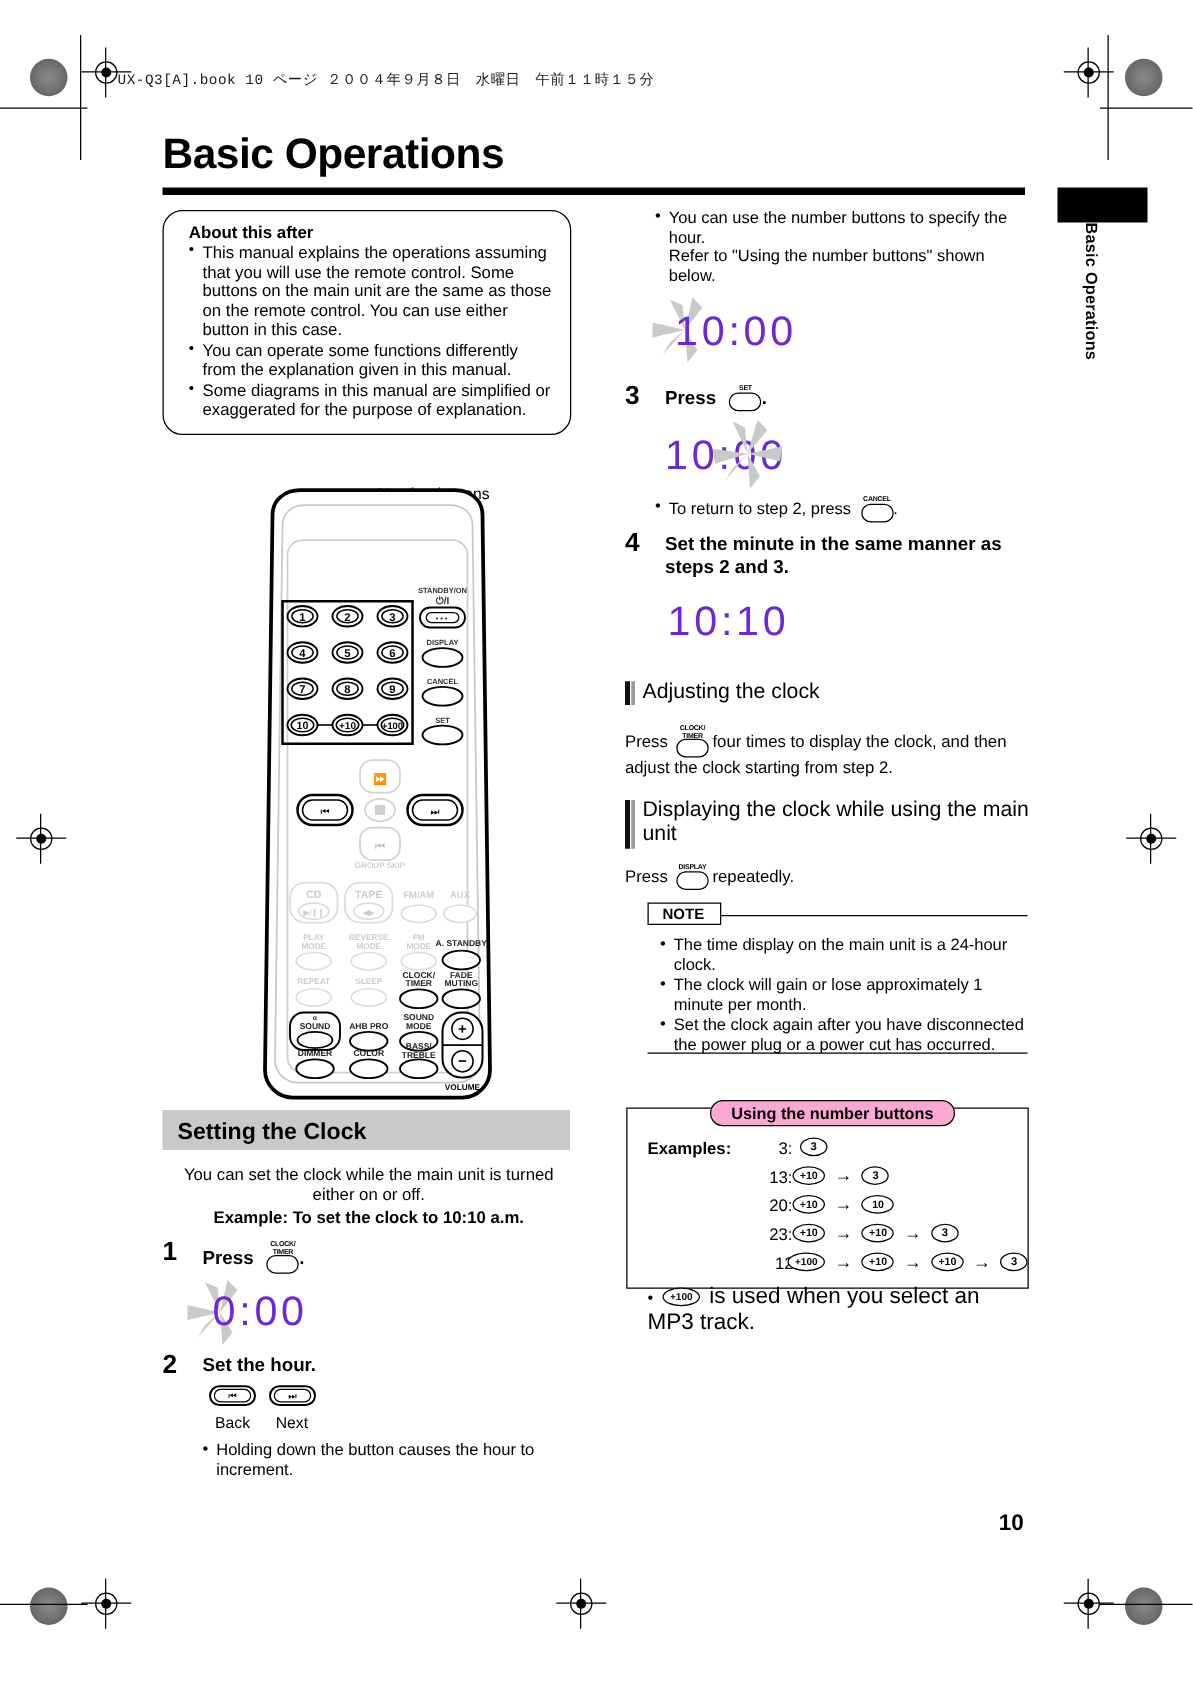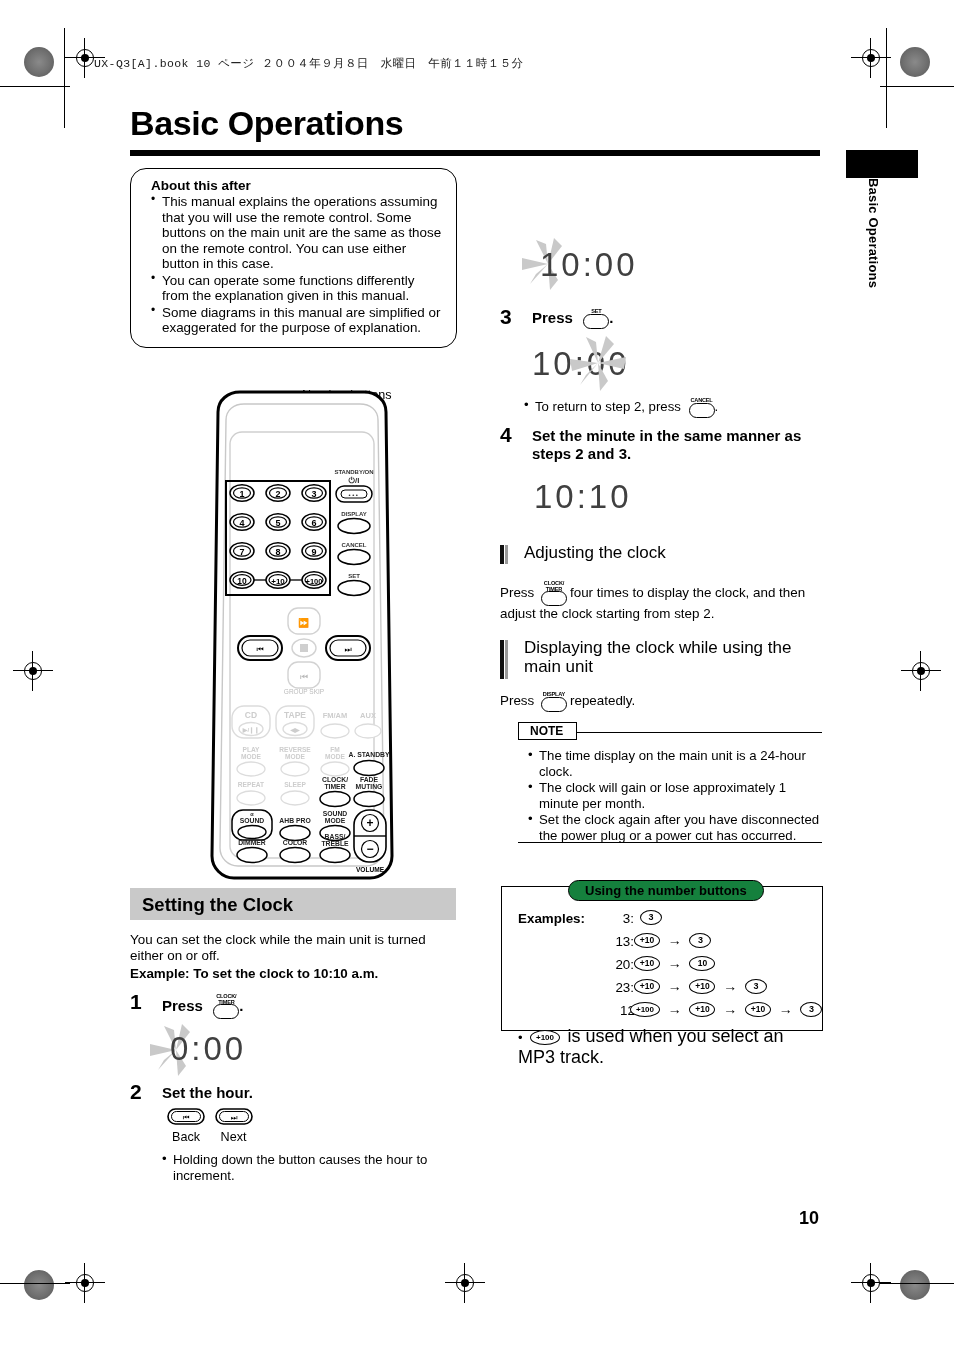--- a/index.html
+++ b/index.html
@@ -49,43 +49,43 @@
   .sechdr span{position:absolute;left:12px;top:6px;font-size:18.5px;font-weight:bold;}
 
   .body-t{font-size:13.4px;line-height:1.18;}
   .bold-t{font-size:13.4px;font-weight:bold;}
 
   .step{position:relative;padding-left:32px;}
   .stepno{position:absolute;left:0;top:-4px;font-size:21px;font-weight:bold;}
   .steptxt{font-size:15px;font-weight:bold;line-height:1.16;}
 
   
-  .lcd{font-family:"Liberation Sans",sans-serif;font-size:33px;letter-spacing:3px;color:#404040;position:relative;display:inline-block;}
+  .lcd{font-family:"Liberation Sans",sans-serif;font-size:33px;letter-spacing:3px;color:#6d28d9;position:relative;display:inline-block;}
   .lcdwrap{position:relative;display:inline-block;}
   .burst{position:absolute;width:64px;height:64px;pointer-events:none;}
 
   
   .kbtn{display:inline-block;vertical-align:middle;position:relative;}
   .ovalbtn{display:inline-block;width:26px;height:15px;border:1.4px solid #000;border-radius:9px;box-sizing:border-box;vertical-align:middle;}
   .caplbl{font-size:5.6px;font-weight:bold;text-align:center;line-height:1.02;letter-spacing:-.2px;}
 
-  .subhd{position:relative;padding-left:24px;font-size:17px;line-height:1.14;}
+  .subhd{position:relative;padding-left:14px;font-size:17px;line-height:1.14;}
   .subhd::before{content:"";position:absolute;left:0;top:2px;width:4px;height:100%;background:#111;}
   .subhd::after{content:"";position:absolute;left:4.5px;top:2px;width:3.5px;height:100%;background:#9a9a9a;}
 
   
   .notebox{position:absolute;left:518px;top:722px;width:304px;}
   .notetag{position:absolute;left:0;top:0;border:1.4px solid #000;box-sizing:border-box;padding:1px 13px 1px 11px;font-size:12px;font-weight:bold;background:#fff;z-index:2;}
   .noteline{position:absolute;left:0;top:10px;width:304px;height:1.4px;background:#000;}
   .notebody{position:absolute;left:10px;top:26px;width:292px;}
   .notefoot{position:absolute;left:0;top:120px;width:304px;height:1.4px;background:#000;}
 
   
   .numbtnbox{position:absolute;left:501px;top:886px;width:322px;height:145px;border:1.5px solid #000;box-sizing:border-box;}
-  .nbtag{position:absolute;left:568px;top:880px;background:#15803d;border:1.6px solid #000;border-radius:13px;padding:2px 16px;font-size:13px;font-weight:bold;z-index:3;}
+  .nbtag{position:absolute;left:568px;top:880px;background:#f9a8d4;border:1.6px solid #000;border-radius:13px;padding:2px 16px;font-size:13px;font-weight:bold;z-index:3;}
   .exlbl{position:absolute;left:518px;top:911px;font-size:13.4px;font-weight:bold;text-align:center;}
   .exrow{position:absolute;font-size:13.4px;}
   .exnum{position:absolute;text-align:right;width:40px;font-size:13.4px;}
   .rbtn{display:inline-block;border:1.3px solid #000;border-radius:50%/50%;box-sizing:border-box;text-align:center;
         font-weight:bold;vertical-align:middle;background:#fff;}
   .rbtn.d1{width:22px;height:15px;line-height:13px;font-size:9px;}
   .rbtn.d2{width:26px;height:15px;line-height:13px;font-size:8.5px;}
   .rbtn.d3{width:30px;height:15px;line-height:13px;font-size:8px;}
   .arrow{display:inline-block;font-size:14px;padding:0 4px;vertical-align:middle;}
 
@@ -382,21 +382,21 @@
         <text x="174" y="486" font-size="6.6" font-weight="bold">VOLUME</text>
       </g>
     </svg>
   </div>
   <div class="numbox"></div>
 
   <div class="sechdr">
     <span>Setting the Clock</span>
   </div>
 
-  <div style="position:absolute;left:130px;top:932px;width:330px;">
+  <div style="position:absolute;left:130px;top:932px;width:330px;text-align:center;">
     <div class="body-t">You can set the clock while the main unit is turned either on or off.</div>
     <div class="bold-t" style="margin-top:2px;">Example: To set the clock to 10:10 a.m.</div>
   </div>
 
   <div style="position:absolute;left:130px;top:994px;width:330px;">
     <div class="step">
       <span class="stepno">1</span>
       <span class="steptxt">Press</span>
       <span class="kbtn" style="margin-left:6px;">
         <span style="display:block;" class="caplbl">CLOCK/<br>TIMER</span>
@@ -447,20 +447,26 @@
       <span style="display:inline-block;width:44px;text-align:center;">Next</span>
     </div>
   </div>
 
   <div style="position:absolute;left:162px;top:1152px;width:296px;">
     <ul class="bl2">
       <li>Holding down the button causes the hour to increment.</li>
     </ul>
   </div>
 
+  <div style="position:absolute;left:524px;top:166px;width:300px;">
+    <ul class="bl2">
+      <li style="white-space:pre-line;">You can use the number buttons to specify the hour.
+Refer to "Using the number buttons" shown below.</li>
+    </ul>
+  </div>
 
   <div style="position:absolute;left:540px;top:246px;">
     <div class="lcdwrap">
       <svg class="burst" style="left:-24px;top:-14px;" width="64" height="64" viewBox="0 0 64 64">
         <g fill="#c9c9c9">
           <polygon points="32,32 6,26 6,38"></polygon>
             <polygon points="32,32 20,8 30,12"></polygon>
           <polygon points="32,32 38,6 46,14"></polygon>
             <polygon points="32,32 14,52 20,42"></polygon>
           <polygon points="32,32 34,58 42,48"></polygon>

